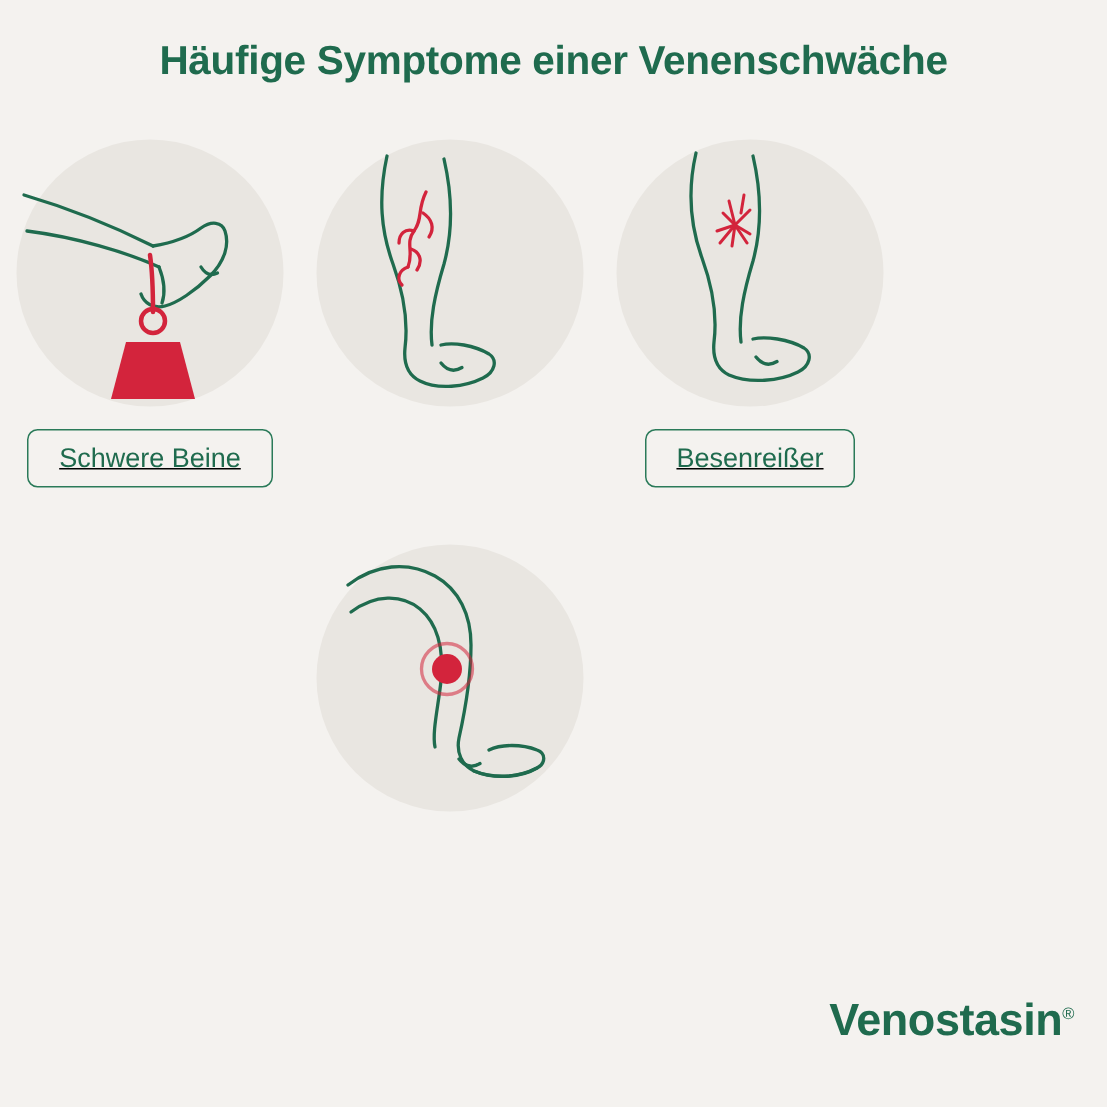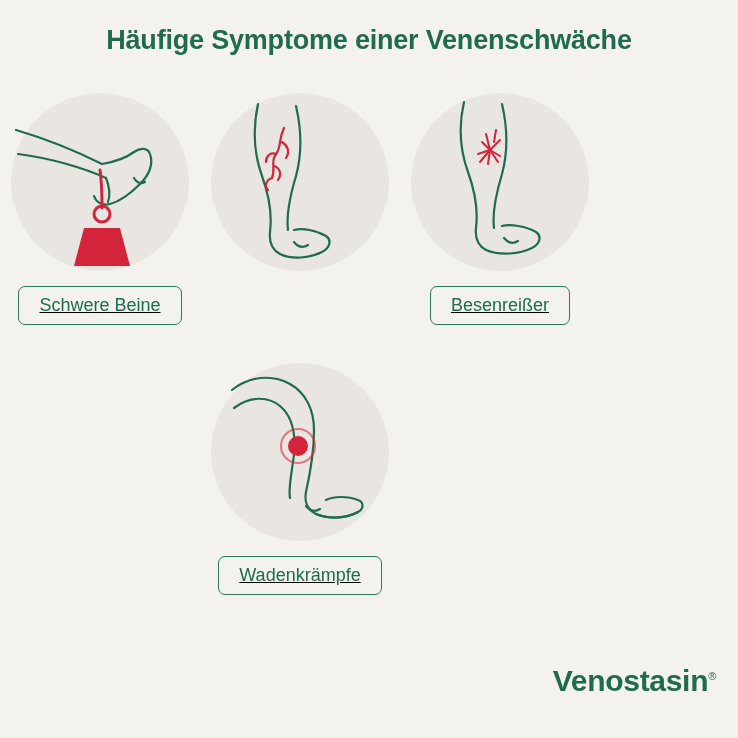--- a/index.html
+++ b/index.html
@@ -181,21 +181,20 @@
           <g fill="none" stroke="#1f6b4e" stroke-width="2.2" stroke-linecap="round" stroke-linejoin="round">
             <path d="M22 28 C40 14 62 12 80 22 C96 31 104 48 104 68 C104 90 100 112 96 130 C94 140 98 148 106 152 C120 158 138 156 148 150"></path>
             <path d="M24 46 C40 34 58 34 70 44 C82 54 86 70 84 92 C82 110 78 126 80 136"></path>
             <path d="M96 144 C100 149 105 150 110 147"></path>
             <path d="M106 152 C116 156 132 158 148 150 C154 147 154 140 148 138 C138 134 124 134 116 138"></path>
           </g>
           <circle cx="88" cy="84" r="17" fill="none" stroke="#d3243c" stroke-width="2.2" opacity="0.55"></circle>
           <circle cx="88" cy="84" r="10" fill="#d3243c"></circle>
         </svg>
       </div>
-      <div class="label">Wadenkrämpfe</div>
     </div>
 
 
   </div>
 
   <div class="brand">
     <span>Venostasin</span><sup>®</sup>
   </div>
 
 </div>

